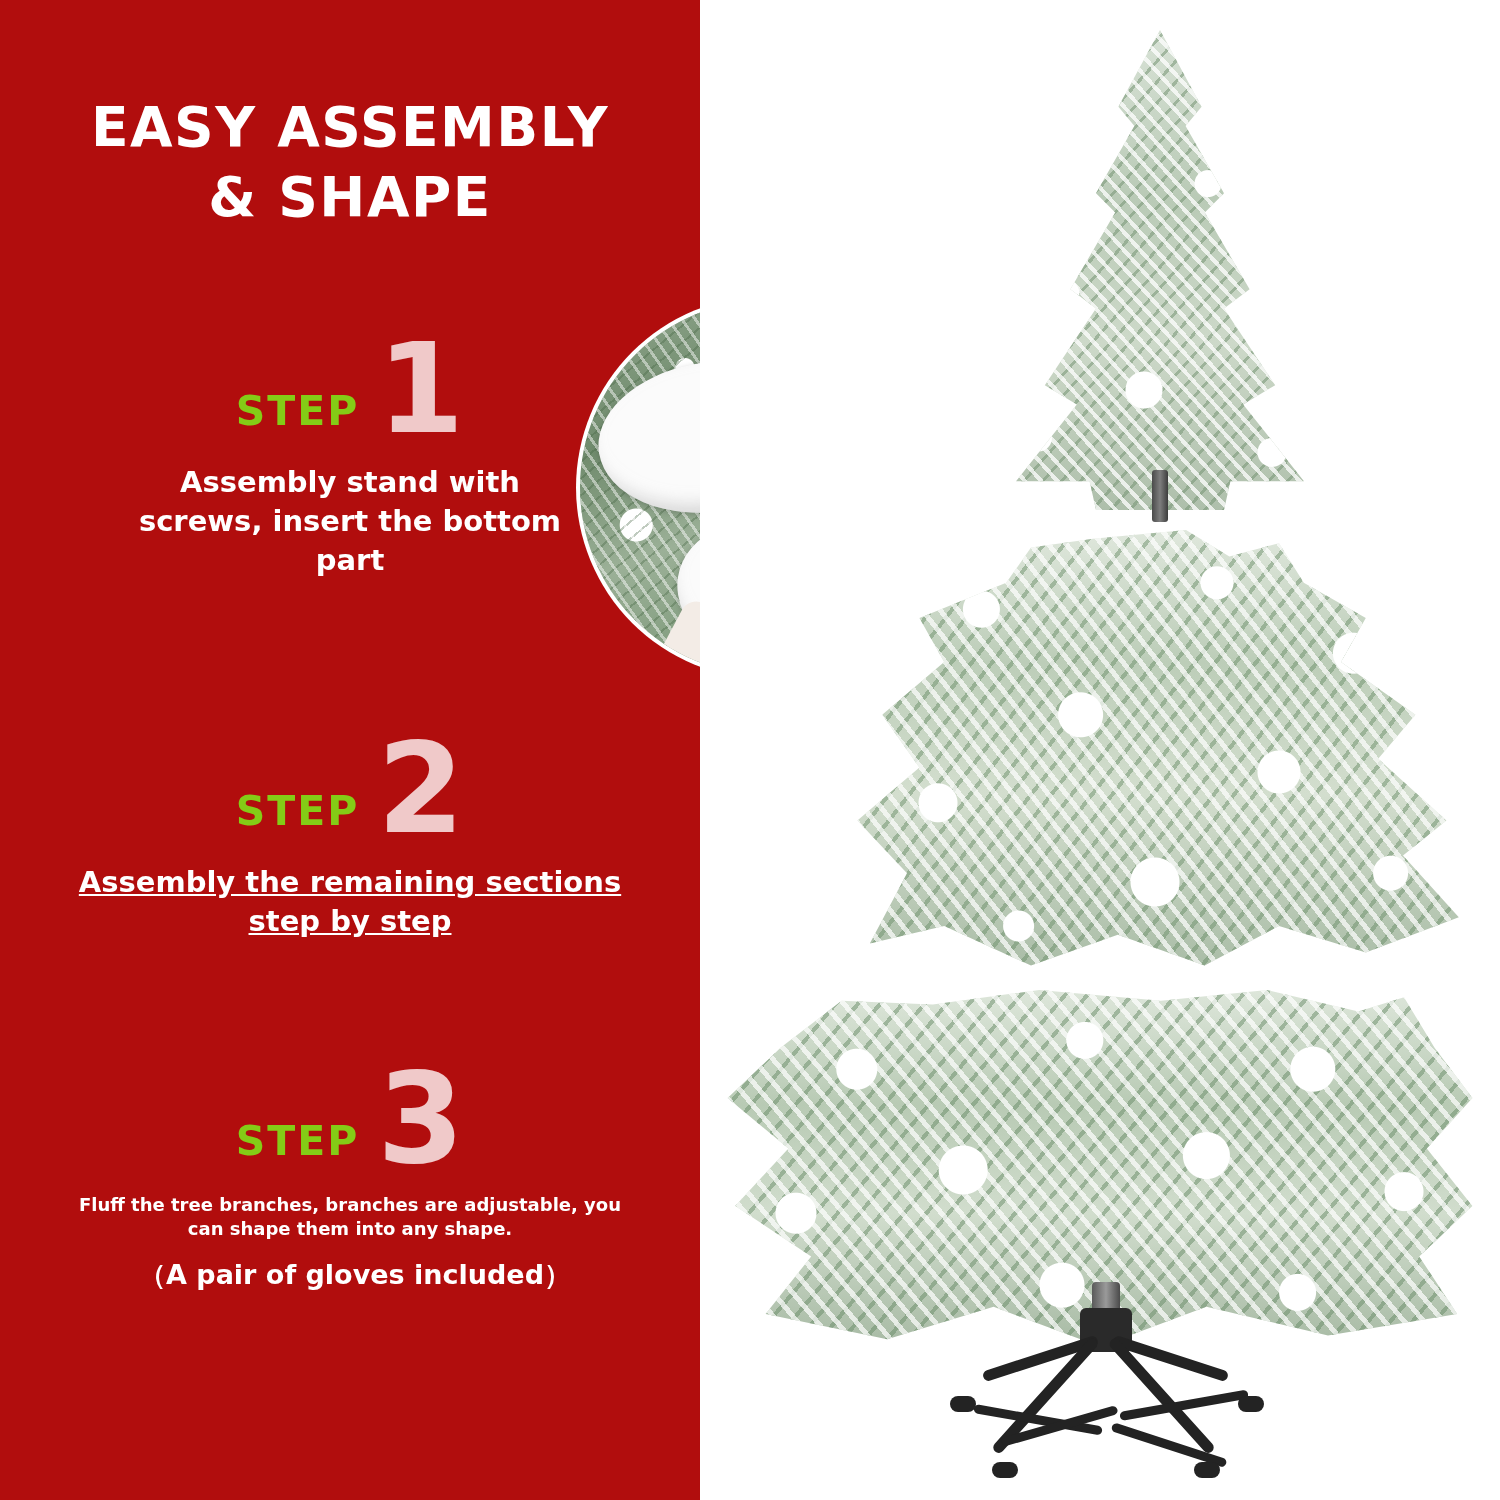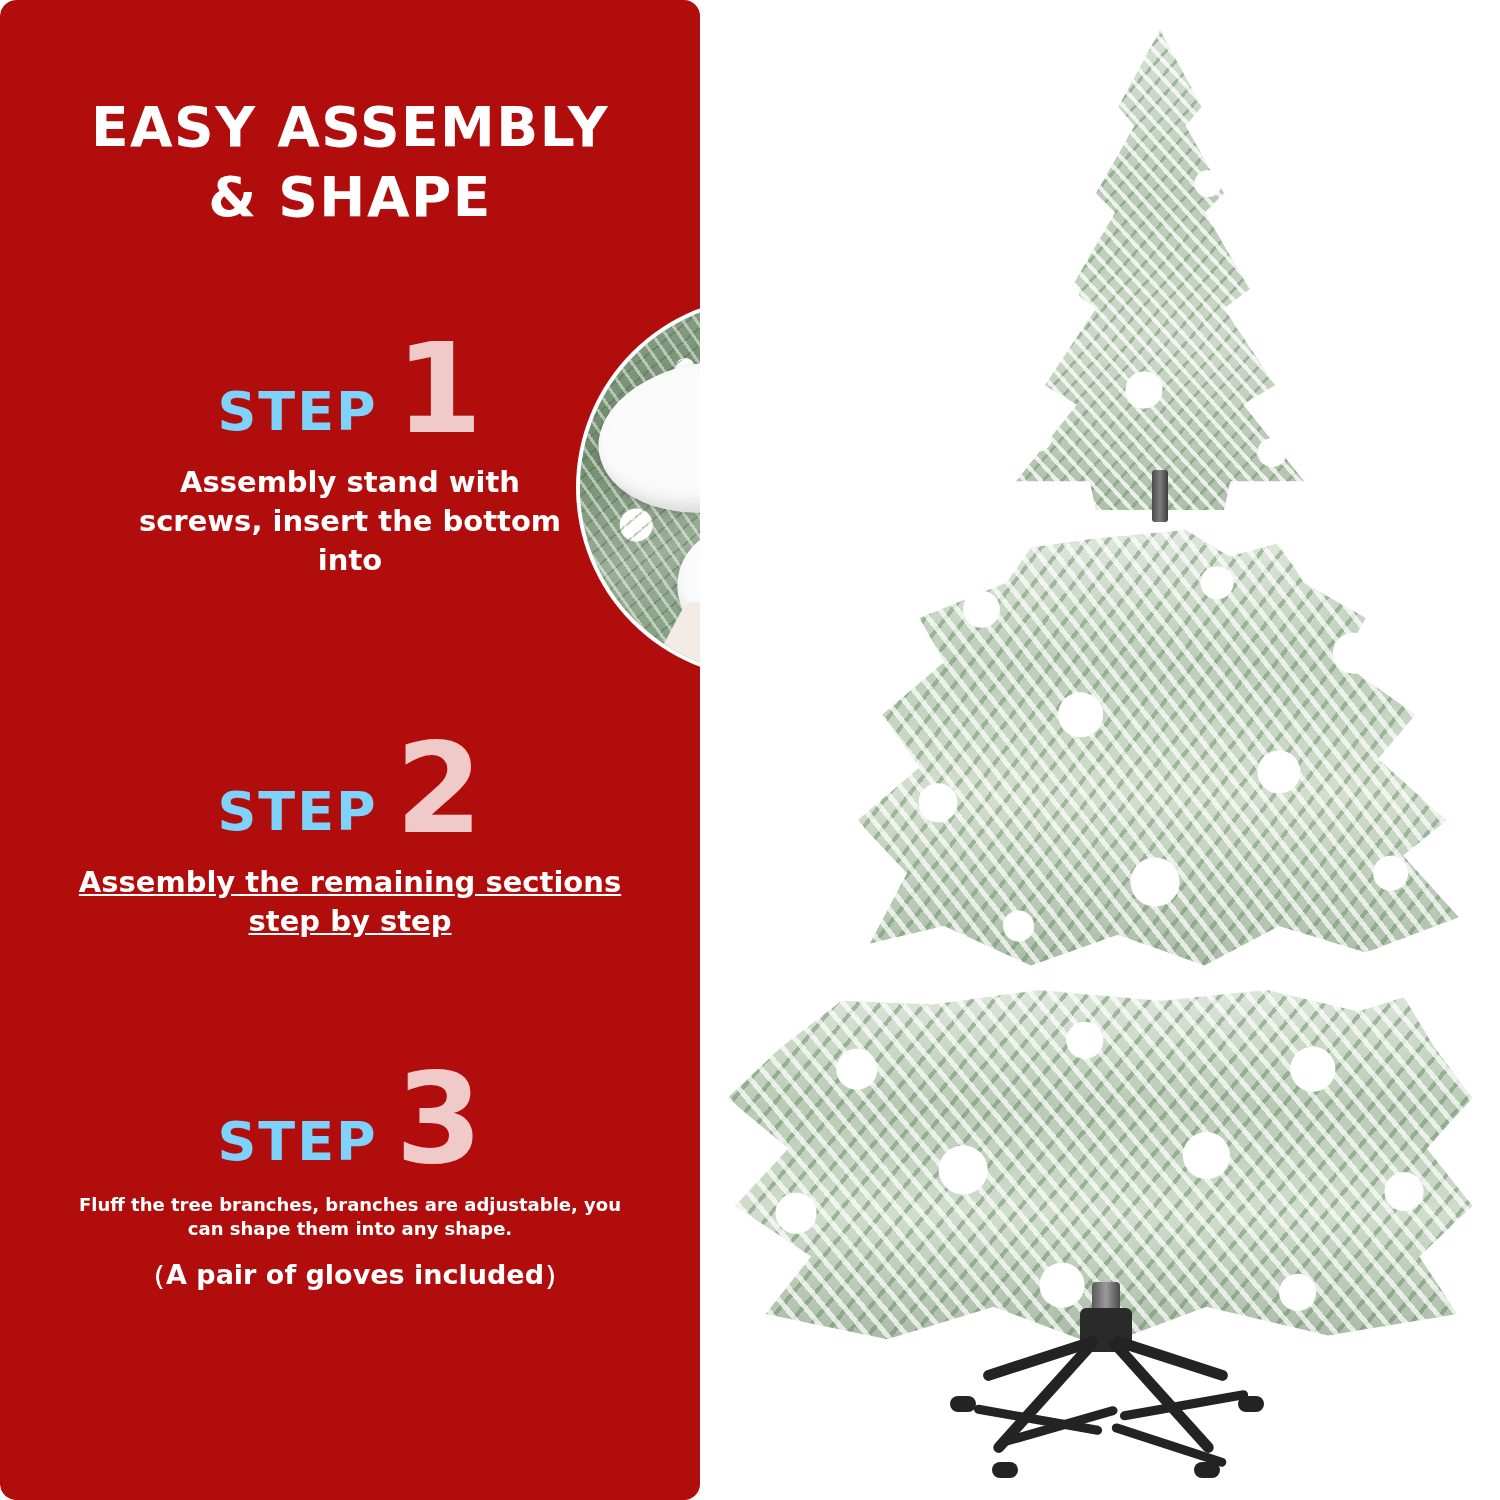--- a/index.html
+++ b/index.html
@@ -1,15 +1,15 @@
 <!DOCTYPE html>
 <html><head>
 <meta charset="utf-8">
 <style>
-  * { box-sizing: border-box; margin: 0; padding: 0; border-radius: 16px; }
+  * { box-sizing: border-box; margin: 0; padding: 0; }
   html, body {
     width: 1500px; height: 1500px;
     background: #ffffff;
     font-family: "DejaVu Sans", sans-serif;
     overflow: hidden;
   }
   .page {
     position: relative;
     width: 1500px; height: 1500px;
     background: #ffffff;
@@ -43,24 +43,24 @@
     text-align: center;
     color: #ffffff;
   }
   .step-head {
     display: flex;
     align-items: center;
     justify-content: center;
     gap: 18px;
   }
   .step-word {
-    font-size: 54px;
+    font-size: 41px;
     font-weight: 800;
     letter-spacing: 2px;
-    color: #7dd3fc;
+    color: #84cc16;
     position: relative;
     top: 22px;
   }
   .step-num {
     font-size: 125px;
     font-weight: 800;
     line-height: 0.95;
     color: #f0c9c9;
   }
   .step-desc {
@@ -304,21 +304,21 @@
     <div class="headline">
       <span>EASY ASSEMBLY</span>
       <span class="line2">&amp; SHAPE</span>
     </div>
 
     <div class="step-block" id="step1">
       <div class="step-head">
         <span class="step-word">STEP</span>
         <span class="step-num">1</span>
       </div>
-      <div class="step-desc">Assembly stand with screws, insert the bottom into</div>
+      <div class="step-desc">Assembly stand with screws, insert the bottom part</div>
     </div>
 
     <div class="step-block" id="step2">
       <div class="step-head">
         <span class="step-word">STEP</span>
         <span class="step-num">2</span>
       </div>
       <div class="step-desc">Assembly the remaining sections step by step</div>
     </div>
 

